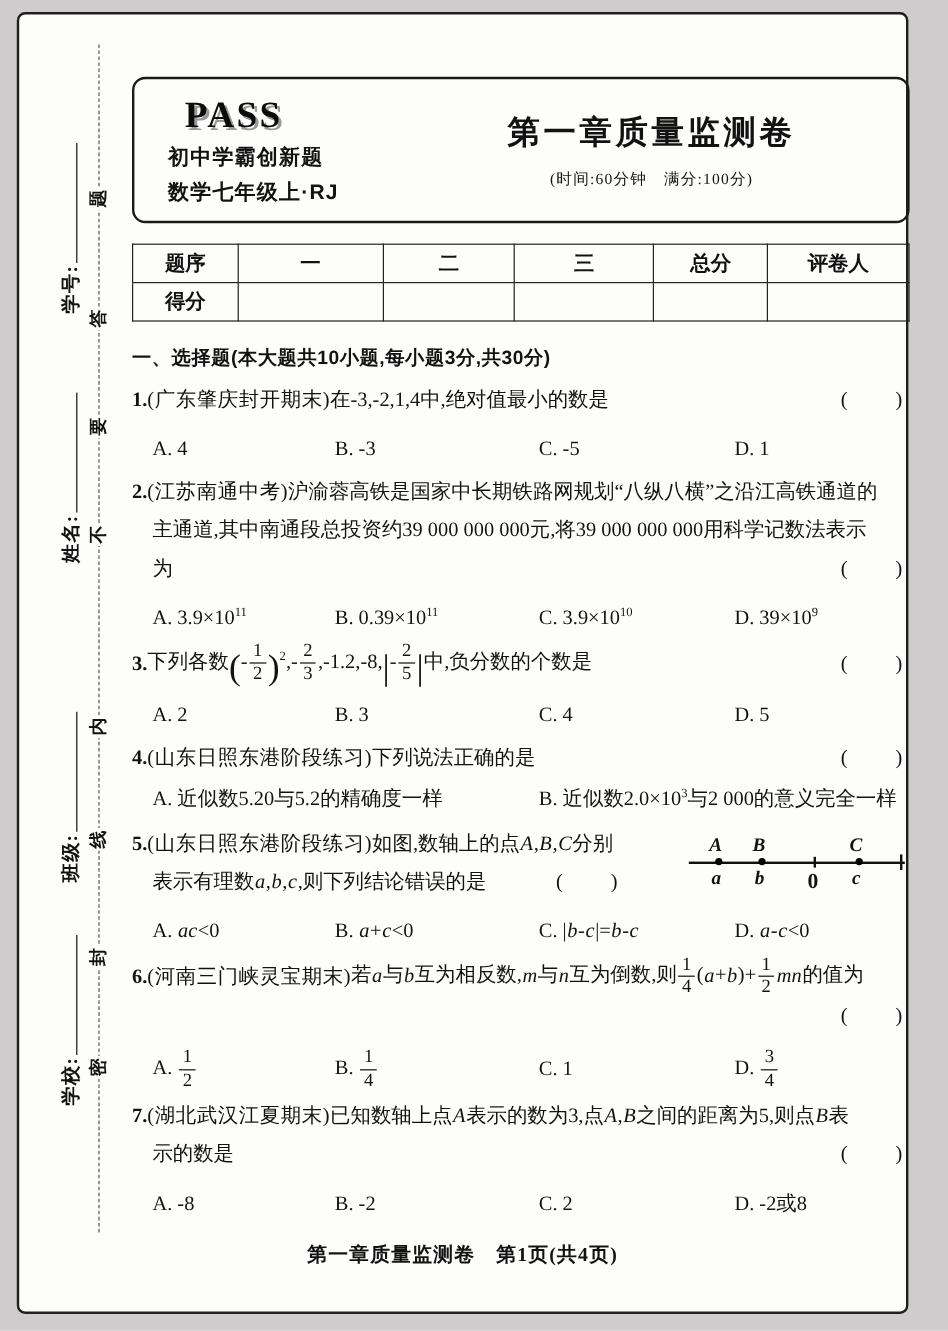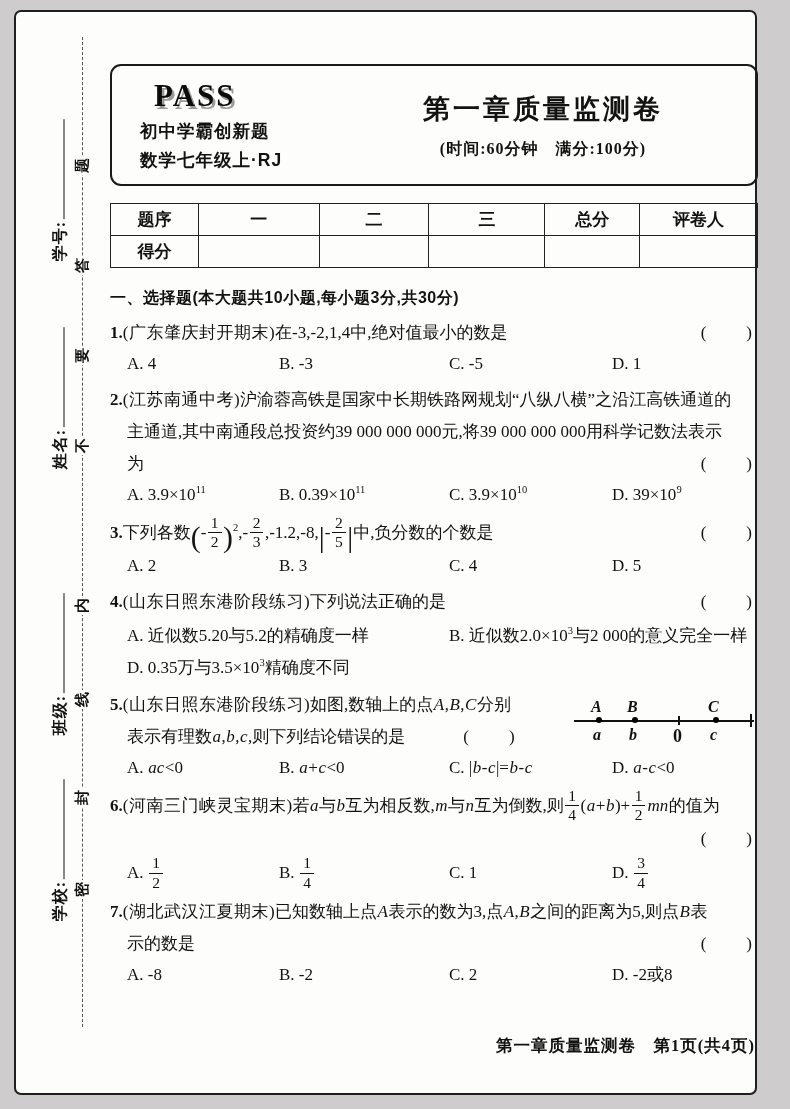--- a/index.html
+++ b/index.html
@@ -52,21 +52,21 @@
   }
   .brand-sub {
     font-family:"Liberation Sans",sans-serif; font-weight:bold; font-size:17.5px;
     margin-top:5px; letter-spacing:1px;
   }
   .head-right { flex:1; text-align:center; }
   .paper-title {
     font-family:"Liberation Sans",sans-serif; font-weight:bold;
     font-size:27px; letter-spacing:3px;
   }
-  .paper-subtitle { font-size:16px; font-weight:bold; margin-top:12px; letter-spacing:1px; }
+  .paper-subtitle { font-size:13px; font-weight:normal; margin-top:12px; letter-spacing:1px; }
 
   
   table.score {
     border-collapse:collapse; width:100%; margin-top:17px;
     font-size:17px; font-weight:bold; text-align:center;
   }
   table.score td { border:1.6px solid #222; height:32px; padding:0 4px; }
   table.score .c0{width:88px;} table.score .c1{width:121px;} table.score .c2{width:110px;}
   table.score .c3{width:116px;} table.score .c4{width:95px;}  table.score .c5{width:118px;}
 
@@ -79,21 +79,21 @@
   .qline { display:flex; align-items:baseline; line-height:32px; }
   .qline.tall { align-items:center; }
   .qnum { font-weight:bold; margin-left:-17px; flex:none; }
   .qsource { flex:none; letter-spacing:0.5px; }
   .runs { display:inline; }
   .bracket { letter-spacing:2px; }
   .mla { margin-left:auto; padding-right:4px; }
   .ml60 { margin-left:58px; }
 
   .opts { display:grid; grid-template-columns:152px 170px 163px 1fr;
-          margin-top:0; line-height:30px; align-items:center; }
+          margin-top:10px; line-height:30px; align-items:center; }
   .opts2 { display:grid; grid-template-columns:322px 1fr;
            margin-top:2px; line-height:32px; }
 
   i.var { font-family:"Liberation Serif",serif; font-style:italic; padding:0 0.5px; }
   sup { font-size:10.5px; vertical-align:super; line-height:0; }
   .frac { display:inline-block; vertical-align:-0.62em; text-align:center;
           line-height:1.05; margin:0 1.5px; font-size:15.5px; }
   .frac .fn { display:block; padding:0 3px 1px 3px; border-bottom:1.3px solid #111; }
   .frac .fd { display:block; padding:1px 3px 0 3px; }
   .big { font-size:1.75em; font-weight:400; vertical-align:-0.32em; line-height:0.9; }
@@ -105,21 +105,21 @@
              font-size:16px; }
   .nl-line { position:absolute; left:2px; top:25px; width:180px; height:1.6px; background:#111; }
   .nl-dot { position:absolute; top:22.5px; width:6px; height:6px; border-radius:50%; background:#000; }
   .nl-tick { position:absolute; background:#111; width:1.6px; }
   .nl-lab { position:absolute; font-weight:bold; line-height:1; }
   .nl-top { top:4px; font-style:italic; }
   .nl-bot { top:32px; font-style:italic; }
   .nl-zero { font-style:normal; font-size:18px; font-weight:bold; }
 
   .footer {
-    position:absolute; bottom:36px; left:0; width:100%; text-align:right;
+    position:absolute; bottom:36px; left:0; width:100%; text-align:center;
     font-size:16.5px; font-weight:bold; letter-spacing:1px;
   }
 </style>
 </head>
 <body>
 
 <div class="paper">
 
   <div class="seal-line"></div>
   <span class="seal-char" style="top:138px">题</span>
@@ -234,21 +234,20 @@
     <div class="q">
       <div class="qline">
         <span class="qnum">4.</span>
           <span class="qsource">(山东日照东港阶段练习)</span>
           <span class="runs"><span>下列说法正确的是</span></span>
         <span class="bracket mla">(　　)</span>
       </div>
       <div class="opts2">
         <span class="opt"><span>A. 近似数5.20与5.2的精确度一样</span></span>
         <span class="opt"><span>B. 近似数2.0×10</span><sup>3</sup><span>与2 000的意义完全一样</span></span>
-        <span class="opt"><span>D. 0.35万与3.5×10</span><sup>3</sup><span>精确度不同</span></span>
       </div>
     </div>
 
     <div class="q">
       <div class="q5flex">
         <div class="q5text">
           <div class="qline">
             <span class="qnum">5.</span>
               <span class="qsource">(山东日照东港阶段练习)</span>
               <span class="runs"><span>如图,数轴上的点</span><i class="var">A</i><span>,</span><i class="var">B</i><span>,</span><i class="var">C</i><span>分别</span></span>

